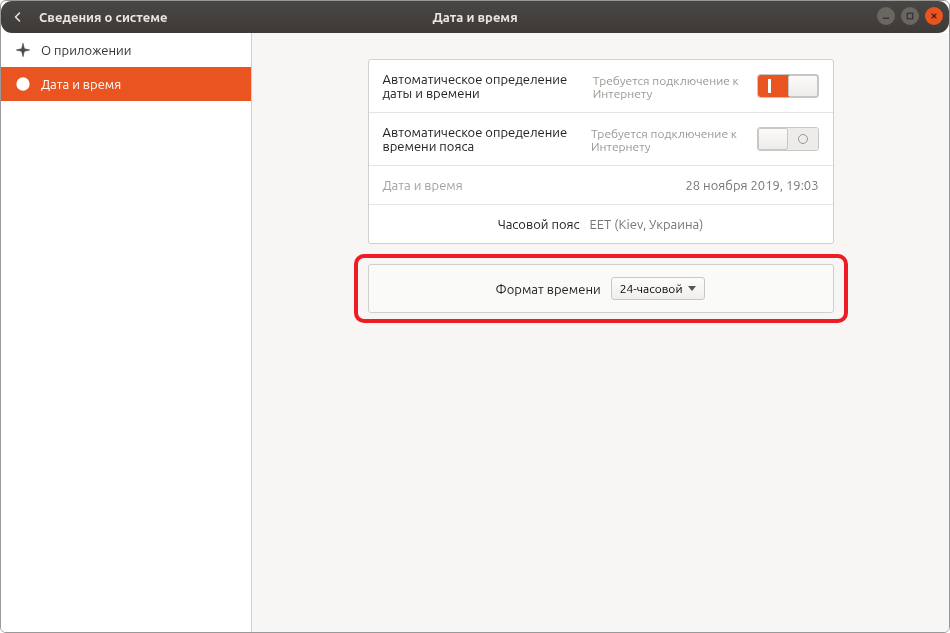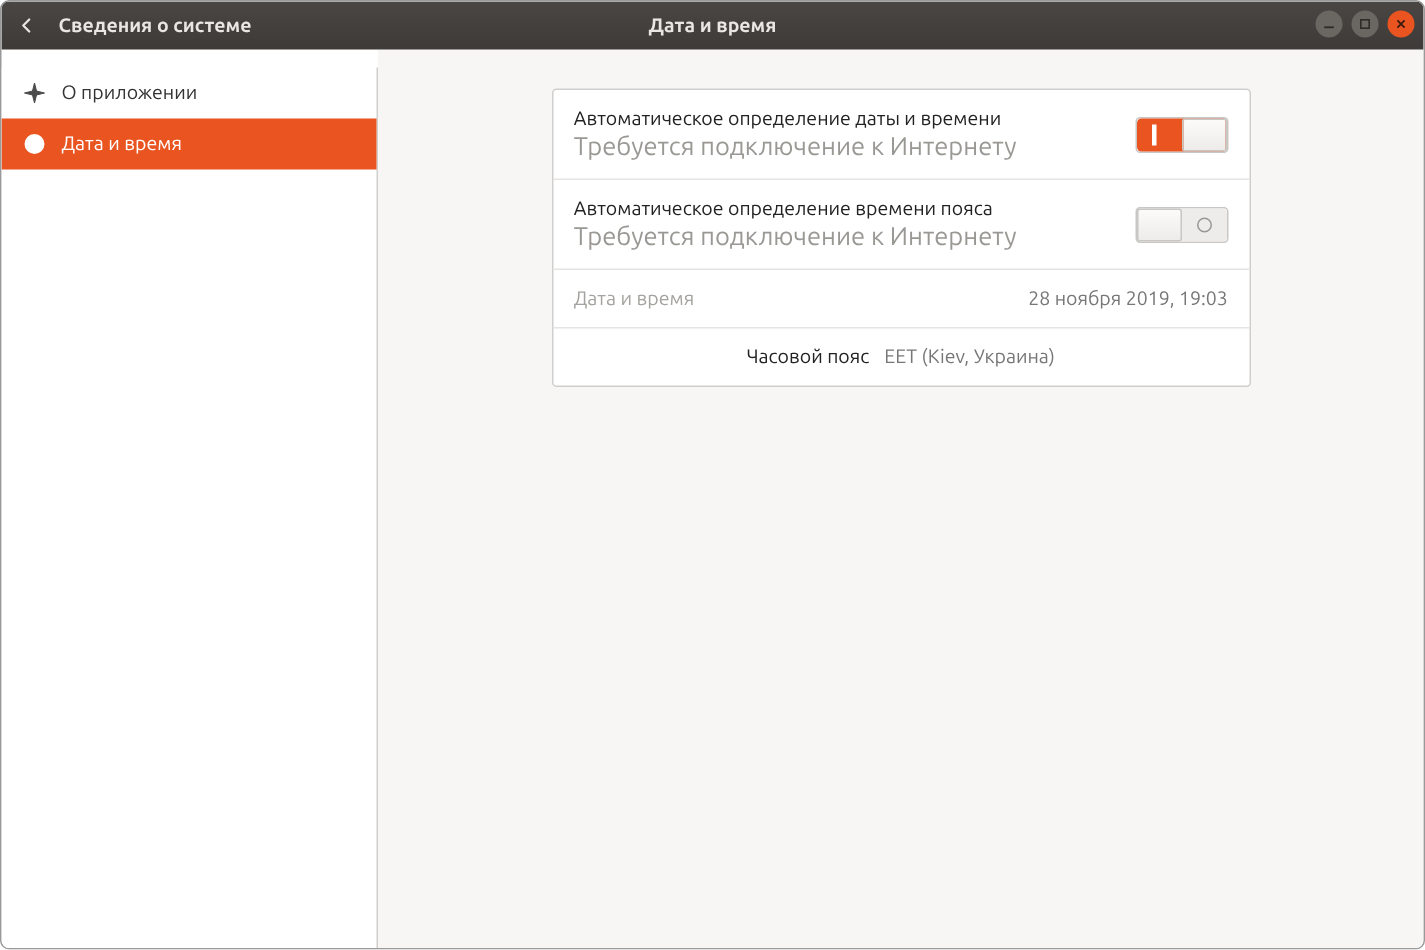--- a/index.html
+++ b/index.html
@@ -1,47 +1,47 @@
 <!DOCTYPE html>
 <html><head>
 <meta charset="utf-8">
 <style>
   * { box-sizing: border-box; margin: 0; padding: 0; }
   html, body { width: 950px; height: 633px; font-family: "Ubuntu", "Segoe UI", sans-serif; background: #fff; }
   .window { position: relative; width: 950px; height: 633px; background: #fff; overflow: hidden; border: 1px solid #999; border-radius: 6px; }
 
   
-  .header { height: 32px; background: linear-gradient(#4a4643, #3e3a37); display: flex; align-items: center; position: relative; color: #e9e6e3; }
+  .header { height: 32px; background: linear-gradient(#4a4643, #3e3a37); display: flex; align-items: center; position: relative; color: #e9e6e3; border-radius: 11px; }
   .back { width: 34px; height: 32px; display: flex; align-items: center; justify-content: center; color: #e9e6e3; background: transparent; border: none; cursor: pointer; }
   .back svg { width: 12px; height: 12px; }
   .hdr-left { font-size: 13px; font-weight: 600; margin-left: 4px; }
   .hdr-center { position: absolute; left: 0; right: 0; text-align: center; font-size: 13px; font-weight: 600; pointer-events: none; }
   .winbtns { position: absolute; right: 6px; top: 6px; display: flex; gap: 6px; }
   .wb { width: 18px; height: 18px; border-radius: 50%; display: flex; align-items: center; justify-content: center; cursor: pointer; font-size: 10px; line-height: 1; }
   .wb.min { background: #6a6662; color: #2c2926; }
   .wb.max { background: #6a6662; color: #2c2926; }
   .wb.close { background: #e95420; color: #2c1a12; }
   .wb svg { width: 8px; height: 8px; }
 
   
   .body { display: flex; height: calc(633px - 32px); }
-  .sidebar { width: 251px; background: #fff; border-right: 1px solid #d0cfcd; display: flex; flex-direction: column; margin-top: 12px; }
+  .sidebar { width: 251px; background: #fff; border-right: 1px solid #d0cfcd; display: flex; flex-direction: column; }
   .side-item { display: flex; align-items: center; gap: 10px; padding: 9px 14px; font-size: 13px; color: #333; cursor: pointer; }
   .side-item .ico { width: 16px; height: 16px; display: flex; align-items: center; justify-content: center; flex-shrink: 0; }
   .side-item.active { background: #e95420; color: #fff; }
   .side-item.active .ico svg * { stroke: #fff; fill: #fff; }
   .side-item .ico svg * { stroke: #4b4b4b; }
 
   .content { flex: 1; background: #f7f6f5; padding: 26px 0 0 0; display: flex; flex-direction: column; align-items: center; }
   .panel { width: 466px; border: 1px solid #d0cfcd; border-radius: 3px; background: #fff; }
   .row { padding: 12px 14px; border-bottom: 1px solid #e6e4e2; display: flex; align-items: center; justify-content: space-between; gap: 10px; }
   .row:last-child { border-bottom: none; justify-content: center; }
-  .row .txt { display: flex; flex-direction: column; }
+  .row .txt { display: flex; flex-direction: row; }
   .row .title { font-size: 13px; color: #222; }
-  .row .sub { font-size: 17px; color: #9a9894; margin-top: 2px; }
+  .row .sub { font-size: 12px; color: #9a9894; margin-top: 2px; }
   .row .value { font-size: 13px; color: #777; }
   .row.disabled .title { color: #a5a39f; }
 
   
   .toggle { position: relative; width: 62px; height: 24px; border-radius: 3px; border: 1px solid #c9c7c4; display: flex; align-items: center; cursor: pointer; background: #fff; flex-shrink: 0; }
   .toggle .trough { position: absolute; inset: 0; border-radius: 3px; }
   .toggle .knob { position: absolute; top: 0; width: 30px; height: 22px; border-radius: 2px; background: linear-gradient(#fcfbfa, #eeecea); border: 1px solid #c9c7c4; }
   .toggle.on .trough { background: #e95420; }
   .toggle.on .knob { right: 0; }
   .toggle.on .tick { position: absolute; left: 10px; top: 4px; width: 3px; height: 14px; background: #fff; }
@@ -143,16 +143,28 @@
           <span class="value">28 ноября 2019, 19:03</span>
         </div>
 
         <div class="row">
           <span class="title">Часовой пояс</span>
           <span class="value">EET (Kiev, Украина)</span>
         </div>
 
       </div>
 
+      <div class="panel-hl-wrap">
+        <div class="panel-hl">
+          <div class="row">
+            <span class="title">Формат времени</span>
+            <div class="dropdown">
+              <span>24-часовой</span>
+              <span class="caret"></span>
+            </div>
+          </div>
+        </div>
+        <div class="panel-hl-ring"></div>
+      </div>
 
     </div>
   </div>
 </div>
 
 </body></html>

